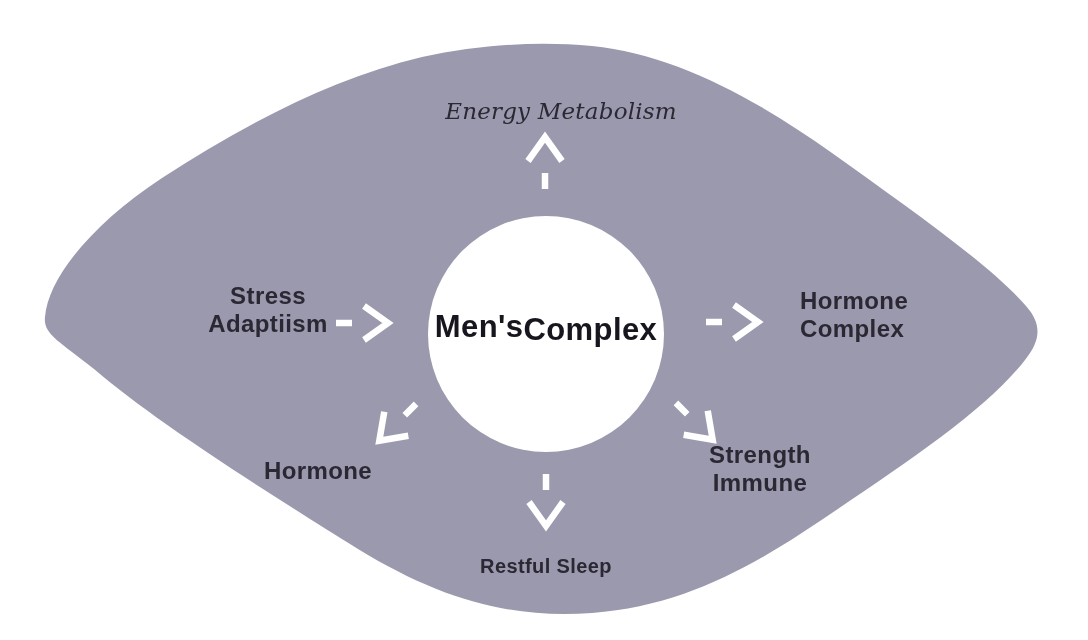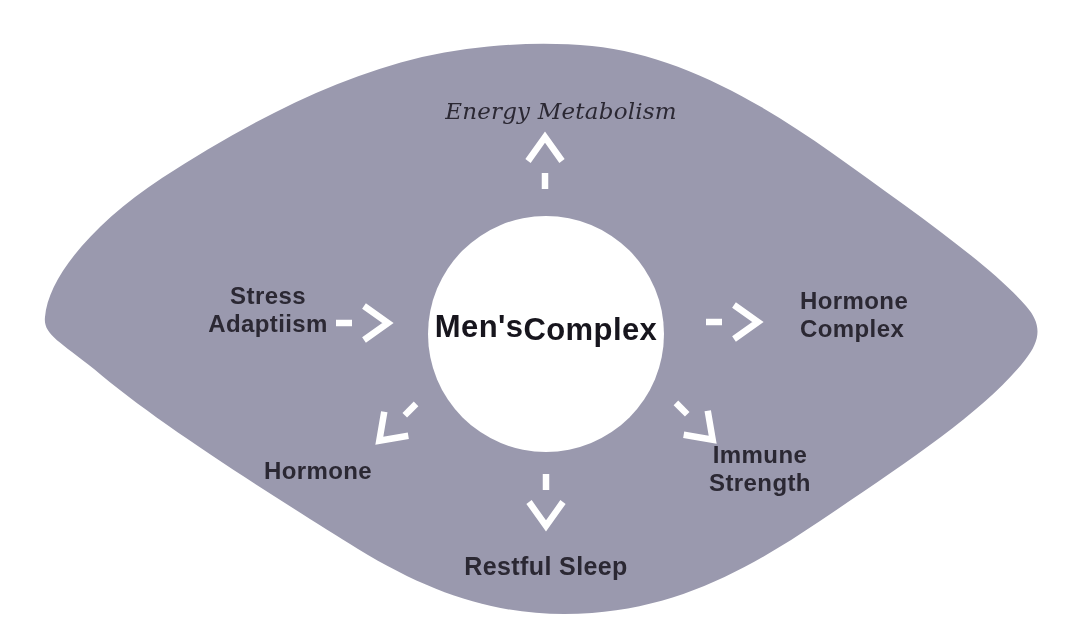--- a/index.html
+++ b/index.html
@@ -97,21 +97,21 @@
   .rot-down      { transform: rotate(90deg); }
   .rot-down-left { transform: rotate(135deg); }
   .rot-down-right{ transform: rotate(45deg); }
 
   
   .pos-label-top          { left: 561px; top: 111px; }
   .pos-label-left         { left: 236px; top: 310px; margin-left: 32px; }
   .pos-label-right        { left: 800px; top: 315px; }
   .pos-label-bottom-left  { left: 318px; top: 471px; }
   .pos-label-bottom-right { left: 760px; top: 469px; }
-  .pos-label-bottom       { left: 546px; top: 566px; font-size: 25px; }
+  .pos-label-bottom       { left: 546px; top: 566px; font-size: 20px; }
 
   .pos-arrow-up          { left: 545px; top: 162px; }
   .pos-arrow-left        { left: 363px; top: 323px; }
   .pos-arrow-right       { left: 733px; top: 322px; }
   .pos-arrow-down-left   { left: 397px; top: 423px; }
   .pos-arrow-down-right  { left: 695px; top: 422px; }
   .pos-arrow-down        { left: 546px; top: 501px; }
 </style>
 </head>
 <body>
@@ -150,22 +150,22 @@
   <div class="label label-right pos-label-right">
     <div>Hormone</div>
     <div>Complex</div>
   </div>
 
   <div class="label pos-label-bottom-left">
     <div>Hormone</div>
   </div>
 
   <div class="label pos-label-bottom-right">
+    <div>Strength</div>
     <div>Immune</div>
-    <div>Strength</div>
   </div>
 
   <div class="label pos-label-bottom">
     <span>Restful Sleep</span>
   </div>
 
   <div class="arrow pos-arrow-up">
     <svg class="rot-up" viewBox="0 0 60 44">
         <path d="M3 22 L19 22"></path>
         <path d="M31 5 L55 22 L31 39"></path>

